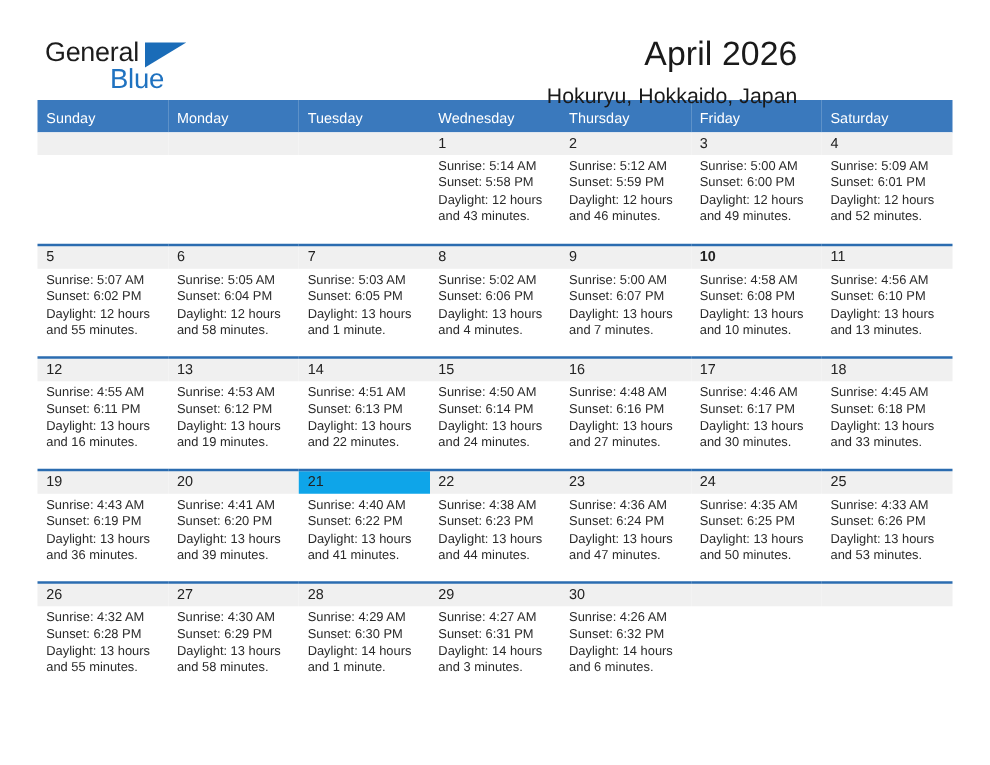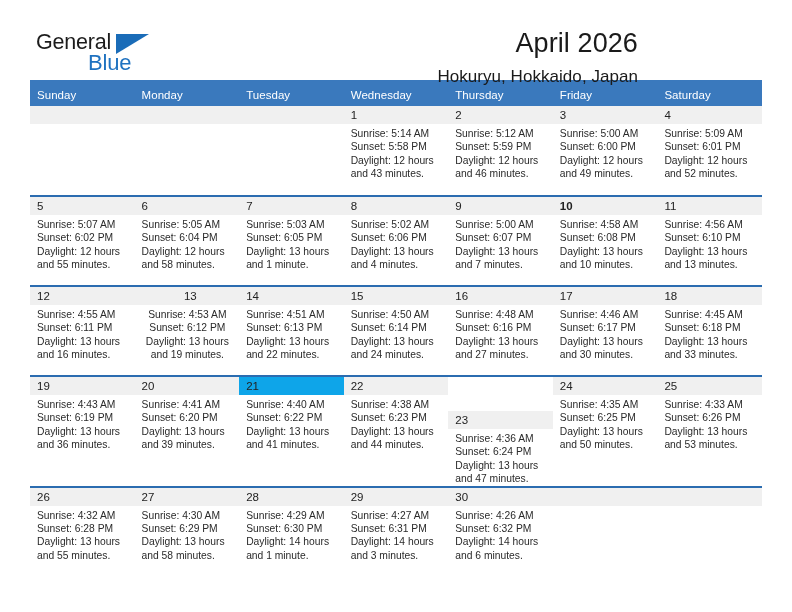--- a/index.html
+++ b/index.html
@@ -314,21 +314,21 @@
           <tr>
             <td style="border-top-color: rgb(43, 108, 176);">
               <div class="daynum" style="background: rgb(240, 240, 240);">12</div>
               <div class="cell-body">
                 <div>Sunrise: 4:55 AM</div>
                 <div>Sunset: 6:11 PM</div>
                 <div class="daylight">Daylight: 13 hours</div>
                 <div class="daylight">and 16 minutes.</div>
               </div>
             </td>
-            <td style="border-top-color: rgb(43, 108, 176); text-align: center;">
+            <td style="border-top-color: rgb(43, 108, 176);">
               <div class="daynum" style="background: rgb(240, 240, 240);">13</div>
               <div class="cell-body">
                 <div>Sunrise: 4:53 AM</div>
                 <div>Sunset: 6:12 PM</div>
                 <div class="daylight">Daylight: 13 hours</div>
                 <div class="daylight">and 19 minutes.</div>
               </div>
             </td>
             <td style="border-top-color: rgb(43, 108, 176);">
               <div class="daynum" style="background: rgb(240, 240, 240);">14</div>
@@ -407,21 +407,21 @@
             <td style="border-top-color: rgb(43, 108, 176);">
               <div class="daynum" style="background: rgb(240, 240, 240);">22</div>
               <div class="cell-body">
                 <div>Sunrise: 4:38 AM</div>
                 <div>Sunset: 6:23 PM</div>
                 <div class="daylight">Daylight: 13 hours</div>
                 <div class="daylight">and 44 minutes.</div>
               </div>
             </td>
             <td style="border-top-color: rgb(43, 108, 176);">
-              <div class="daynum" style="background: rgb(240, 240, 240); margin-top: 34px;">23</div>
+              <div class="daynum" style="background: rgb(240, 240, 240);">23</div>
               <div class="cell-body">
                 <div>Sunrise: 4:36 AM</div>
                 <div>Sunset: 6:24 PM</div>
                 <div class="daylight">Daylight: 13 hours</div>
                 <div class="daylight">and 47 minutes.</div>
               </div>
             </td>
             <td style="border-top-color: rgb(43, 108, 176);">
               <div class="daynum" style="background: rgb(240, 240, 240);">24</div>
               <div class="cell-body">

